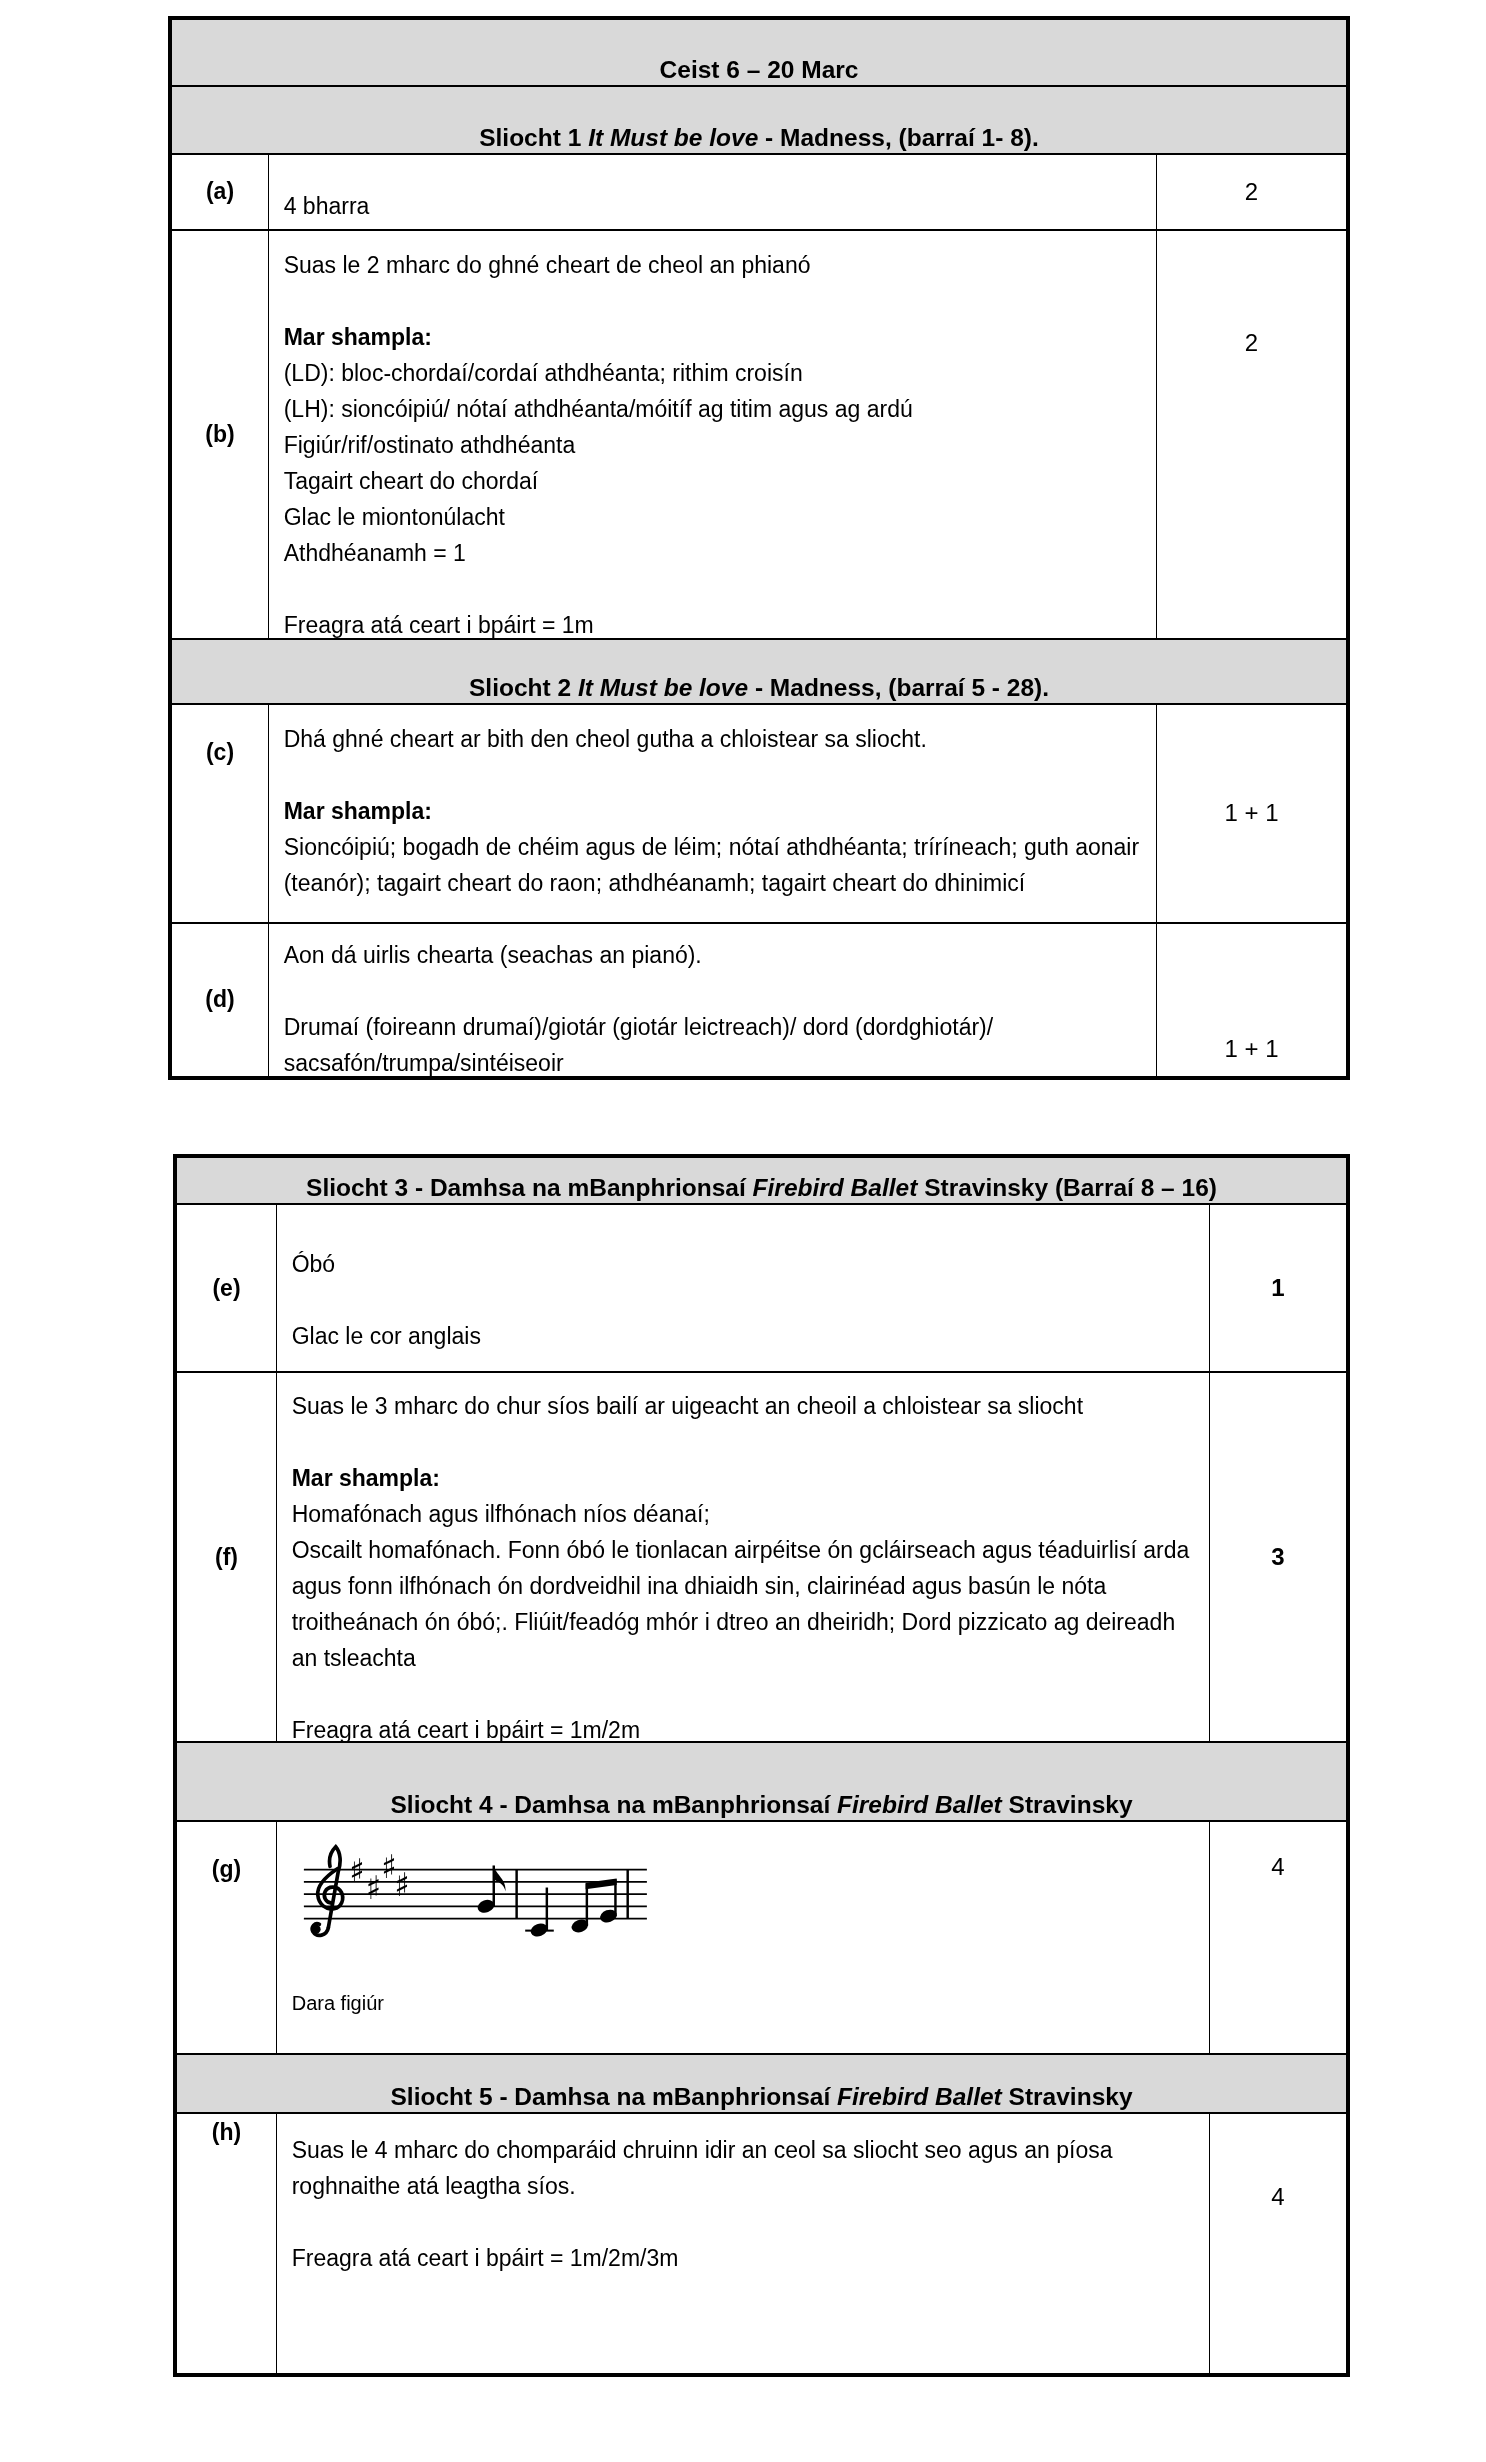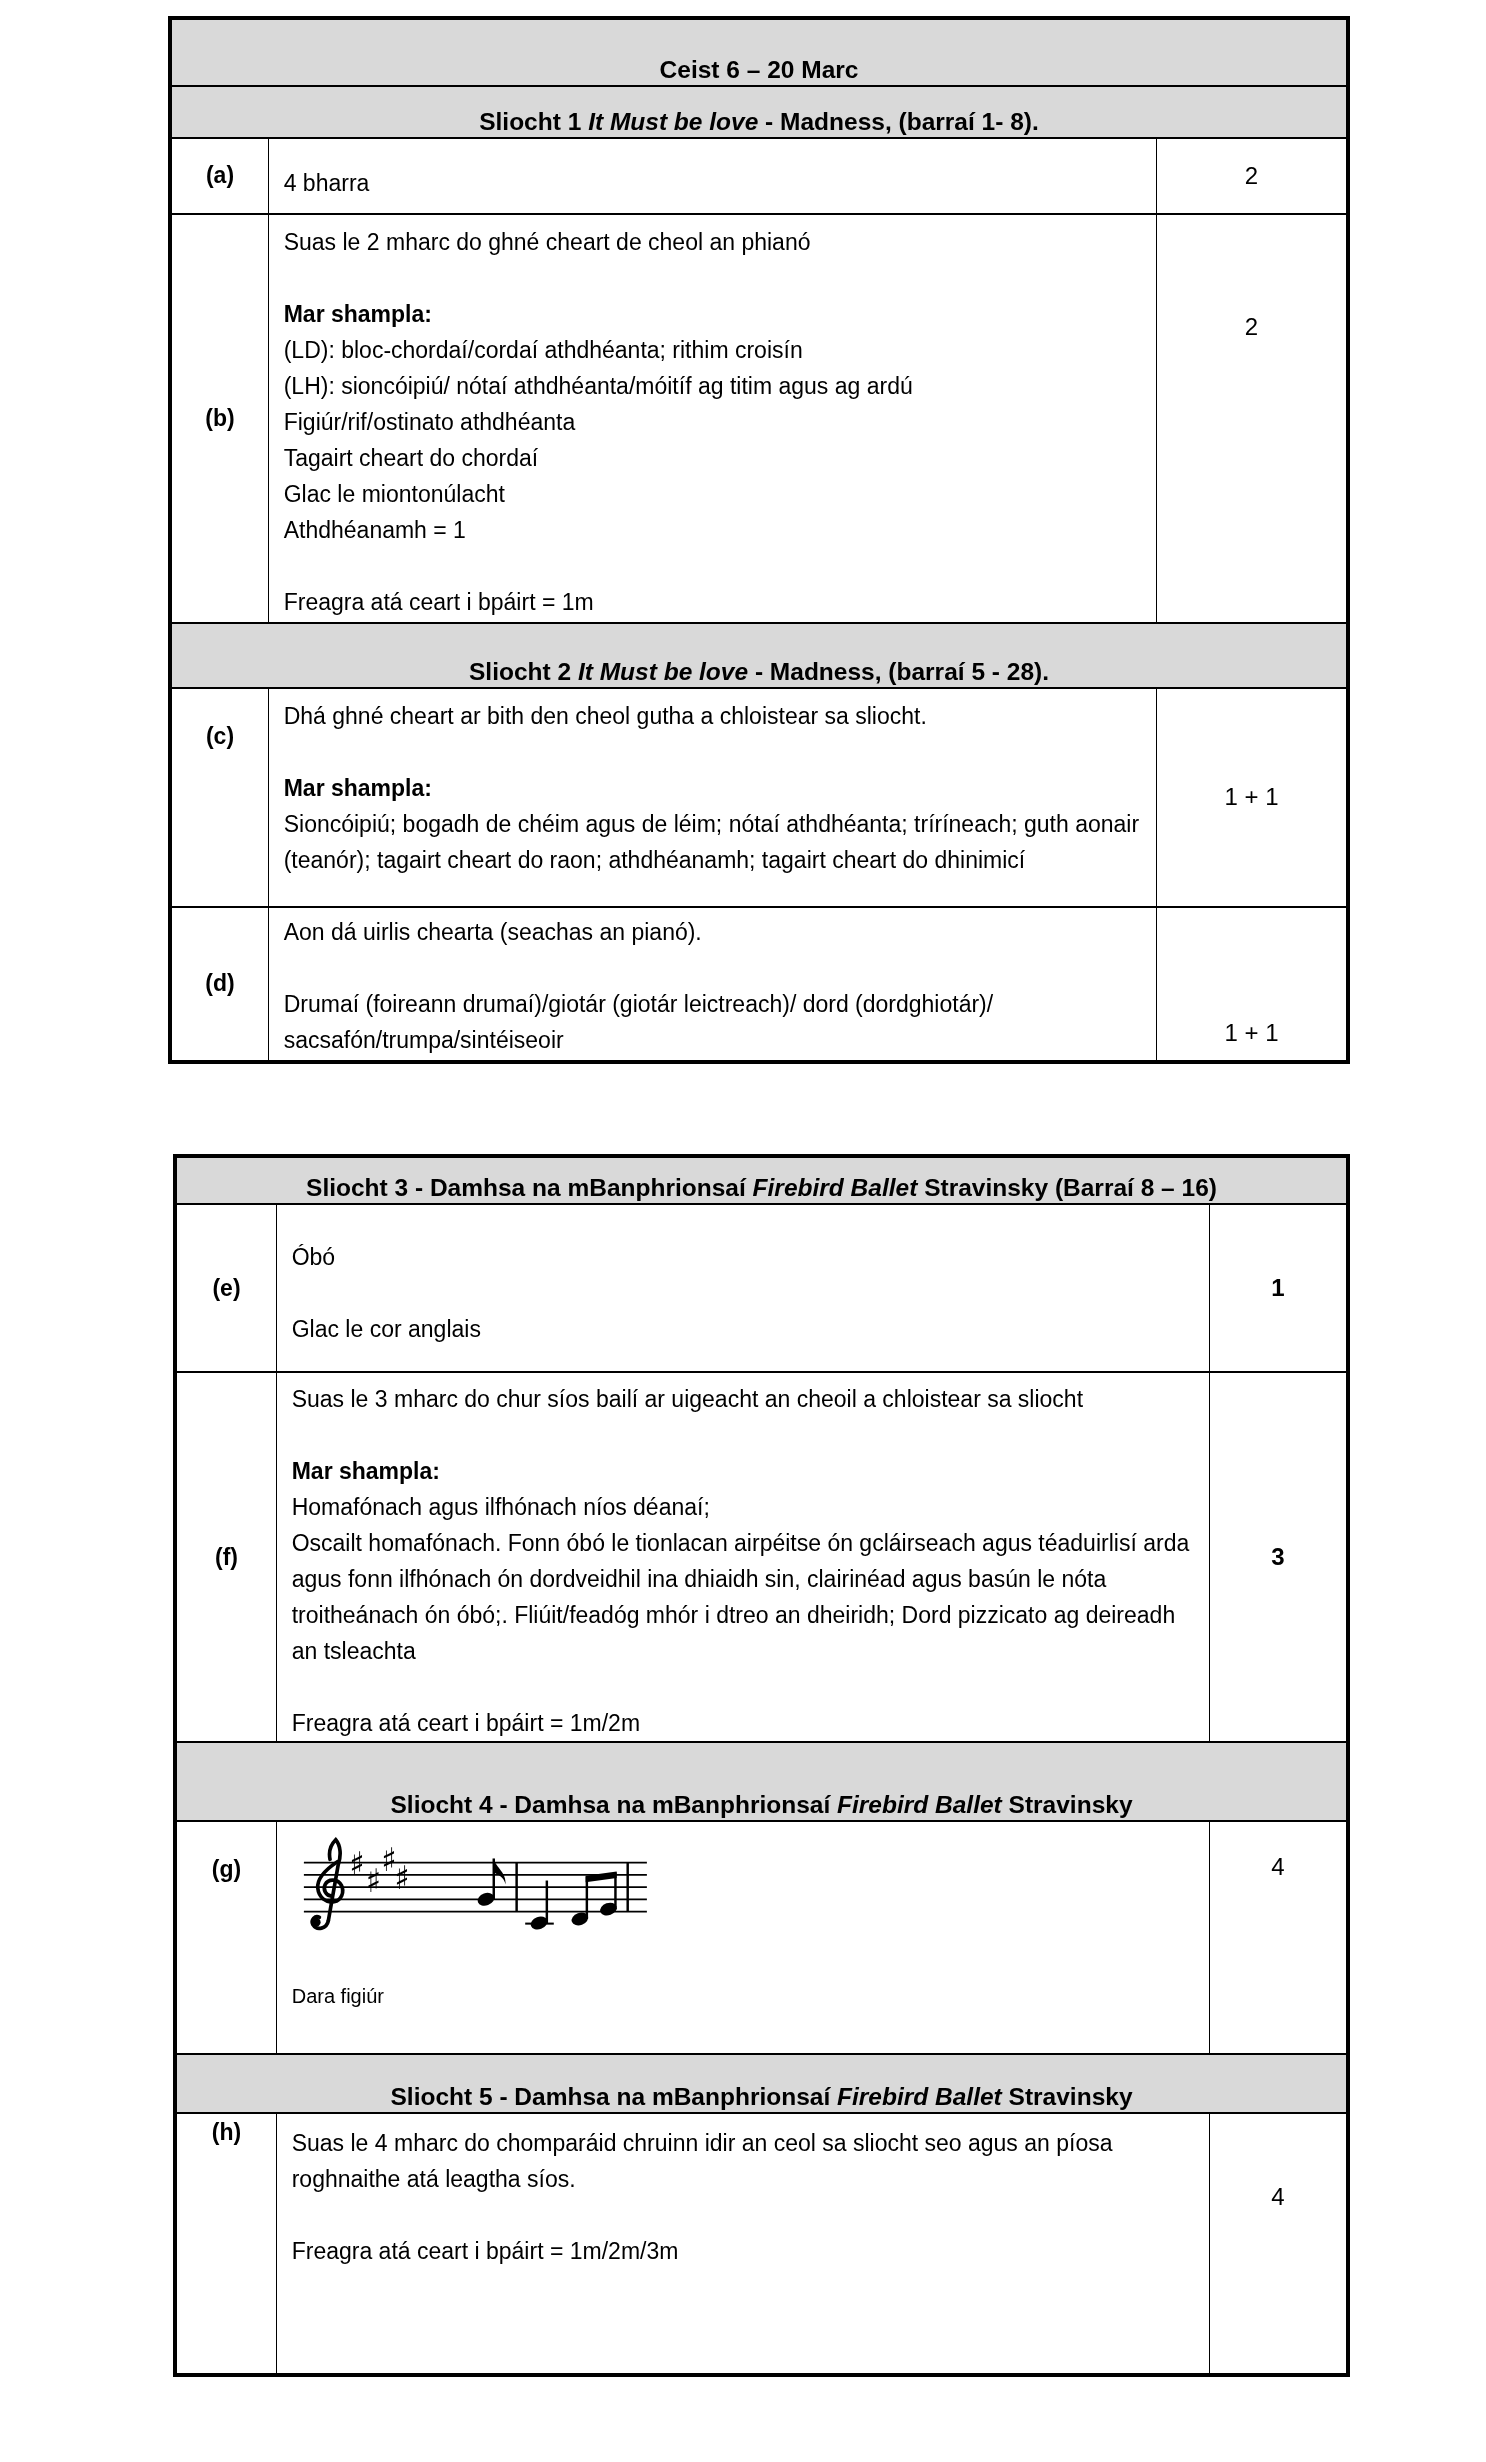--- a/index.html
+++ b/index.html
@@ -5,21 +5,21 @@
   html,body{margin:0;padding:0;background:#ffffff;}
   body{width:1486px;height:2462px;position:relative;font-family:"Liberation Sans",sans-serif;color:#000;}
   .tbl{position:absolute;border:4.9px solid #000;box-sizing:border-box;background:#fff;display:flex;flex-direction:column;}
   .trow{display:flex;border-bottom:2.5px solid #000;box-sizing:border-box;flex:none;overflow:hidden;}
   .trow.last{border-bottom:none;}
   .hband{background:#d9d9d9;align-items:flex-end;justify-content:center;text-align:center;
          font-weight:700;font-size:24.5px;line-height:31px;padding:0 16.4px;}
   .cell{box-sizing:border-box;overflow:hidden;position:relative;}
   .lab{display:flex;justify-content:center;align-items:center;font-weight:700;font-size:23px;
        border-right:1.6px solid #000;flex:none;}
-  .con{flex:1 1 auto;padding:8.2px 14.7px;font-size:23px;}
+  .con{flex:1 1 auto;padding:8.2px 14.7px;font-size:23px;margin-top:7px;}
   .mks{display:flex;justify-content:center;align-items:center;font-size:24px;
        border-left:1.6px solid #000;flex:none;}
   .mks.bb{font-weight:700;}
   .t1 .lab{width:97px}.t1 .mks{width:190px}
   .t2 .lab{width:100px}.t2 .mks{width:137px}
   .vtop{align-items:flex-start;}
   .vbot{align-items:flex-end;}
   .line{min-height:36px;line-height:36px;}
   .b{font-weight:700;}
   .i{font-style:italic;}
@@ -29,21 +29,21 @@
 </style>
 </head>
 <body>
 
 <div class="tbl t1" style="left:168px;top:15.5px;width:1182px;">
 
   <div class="trow hband" style="height:67px;">
     <span><span class="b">Ceist 6 – 20 Marc</span></span>
   </div>
 
-  <div class="trow hband" style="height:52px;">
+  <div class="trow hband" style="height:68px;">
     <span><span class="b">Sliocht 1 </span><span class="b i">It Must be love</span><span class="b"> - Madness, (barraí 1- 8).</span></span>
   </div>
 
   <div class="trow" style="height:76px;">
     <div class="cell lab">(a)</div>
     <div class="cell con" style="padding-top:26px;">
         <div class="line">4 bharra</div>
       </div>
     <div class="cell mks">2</div>
   </div>

